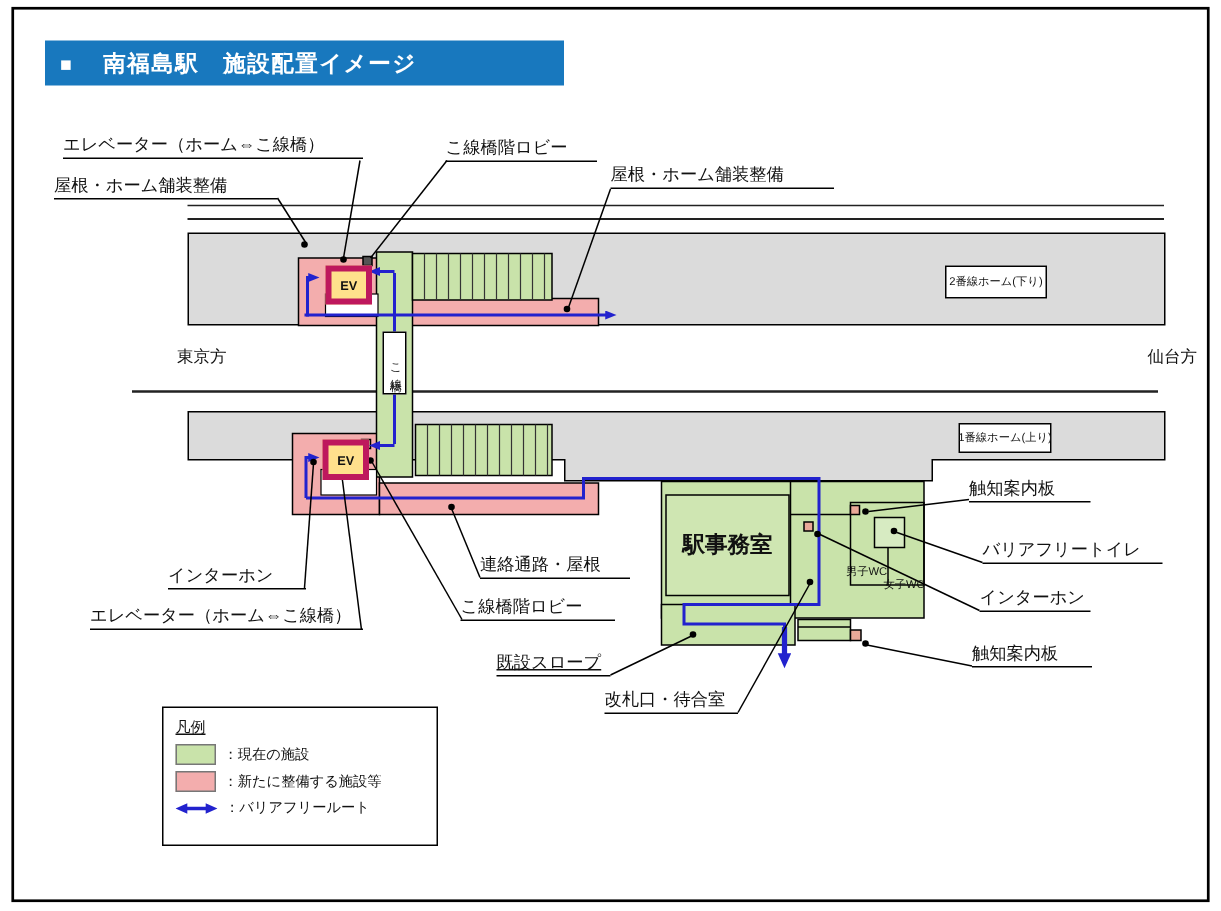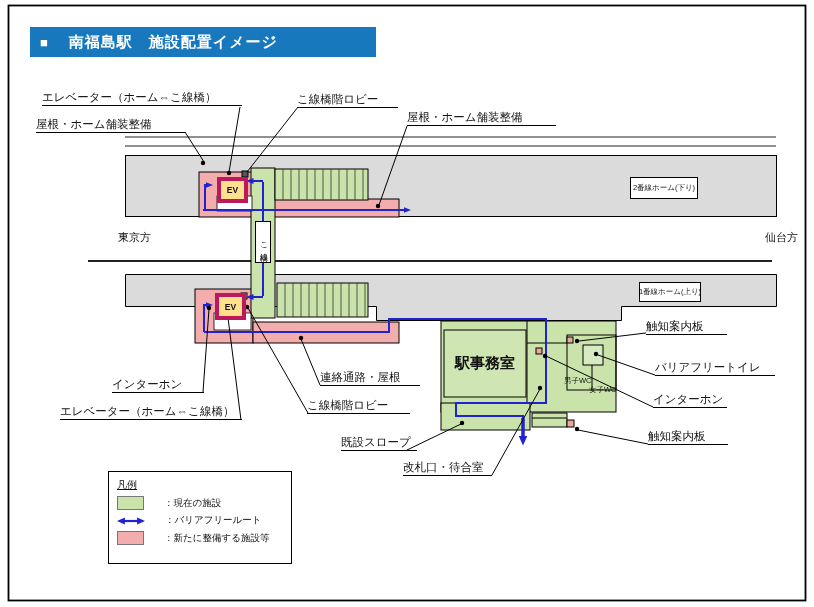--- a/index.html
+++ b/index.html
@@ -23,21 +23,21 @@
     background:#fff;border:1px solid #000;writing-mode:vertical-rl;text-orientation:upright;
     font-size:8px;line-height:1;display:flex;align-items:center;justify-content:center;letter-spacing:1px;
   }
   .office{font-size:15px;font-weight:bold;display:flex;align-items:center;justify-content:center;}
   .wc{font-size:7.5px;}
   .legend{
     left:108px;top:471px;width:184px;height:93px;background:#fff;
     border:1px solid #000;padding:6px 8px;box-sizing:border-box;
   }
   .legend-head{font-size:10px;text-decoration:underline;margin-bottom:4px;}
-  .legend-row{display:flex;align-items:center;gap:20px;margin-bottom:4px;font-size:9.5px;}
+  .legend-row{display:flex;align-items:center;gap:5px;margin-bottom:4px;font-size:9.5px;}
   .swatch{width:25px;height:12px;border:1px solid #777;flex:0 0 auto;}
 </style>
 </head>
 <body>
 
 <div class="stage">
 
   <svg class="layer" width="814" height="607" viewBox="0 0 814 607">
     <defs>
       <marker id="arr" markerWidth="10" markerHeight="10" refX="1.5" refY="3" orient="auto" markerUnits="userSpaceOnUse">
@@ -164,40 +164,40 @@
   <div class="abs wc" style="left:564px;top:376px;">男子WC</div>
 
   <div class="abs callout" style="left:42px;top:90px;width:200px;">エレベーター（ホーム⇔こ線橋）</div>
   <div class="abs callout" style="left:36px;top:117px;width:149px;">屋根・ホーム舗装整備</div>
   <div class="abs callout" style="left:297px;top:92px;width:101px;">こ線橋階ロビー</div>
   <div class="abs callout" style="left:407px;top:110px;width:149px;">屋根・ホーム舗装整備</div>
   <div class="abs callout" style="left:112px;top:377px;width:92px;">インターホン</div>
   <div class="abs callout" style="left:60px;top:404px;width:182px;">エレベーター（ホーム⇔こ線橋）</div>
   <div class="abs callout" style="left:320px;top:370px;width:100px;">連絡通路・屋根</div>
   <div class="abs callout" style="left:307px;top:398px;width:103px;">こ線橋階ロビー</div>
-  <div class="abs callout" style="left:341px;top:435px;width:76px;">既設スロープ</div>
+  <div class="abs callout" style="left:331px;top:435px;width:76px;text-decoration:underline;">既設スロープ</div>
   <div class="abs callout" style="left:403px;top:460px;width:89px;">改札口・待合室</div>
   <div class="abs callout" style="left:646px;top:319px;width:81px;">触知案内板</div>
   <div class="abs callout" style="left:655px;top:360px;width:120px;">バリアフリートイレ</div>
   <div class="abs callout" style="left:653px;top:392px;width:74px;">インターホン</div>
   <div class="abs callout" style="left:648px;top:429px;width:80px;">触知案内板</div>
 
   <div class="abs legend">
     <div class="legend-head">凡例</div>
     <div class="legend-row">
       <span class="swatch" style="background-color: rgb(201, 227, 170);"></span>
       <span>：現在の施設</span>
+    </div>
+    <div class="legend-row">
+      <span class="swatch" style="background-color: rgb(243, 173, 173);"></span>
+      <span>：新たに整備する施設等</span>
     </div>
     <div class="legend-row">
       <svg width="28" height="12" viewBox="0 0 32 12">
         <line x1="6" y1="6" x2="26" y2="6" stroke="#2222CE" stroke-width="2.5"></line>
         <path d="M0,6 L9,2 L9,10 Z" fill="#2222CE"></path>
         <path d="M32,6 L23,2 L23,10 Z" fill="#2222CE"></path>
       </svg>
       <span>：バリアフリールート</span>
     </div>
-    <div class="legend-row">
-      <span class="swatch" style="background-color: rgb(243, 173, 173);"></span>
-      <span>：新たに整備する施設等</span>
-    </div>
   </div>
 
 </div>
 
 </body></html>

